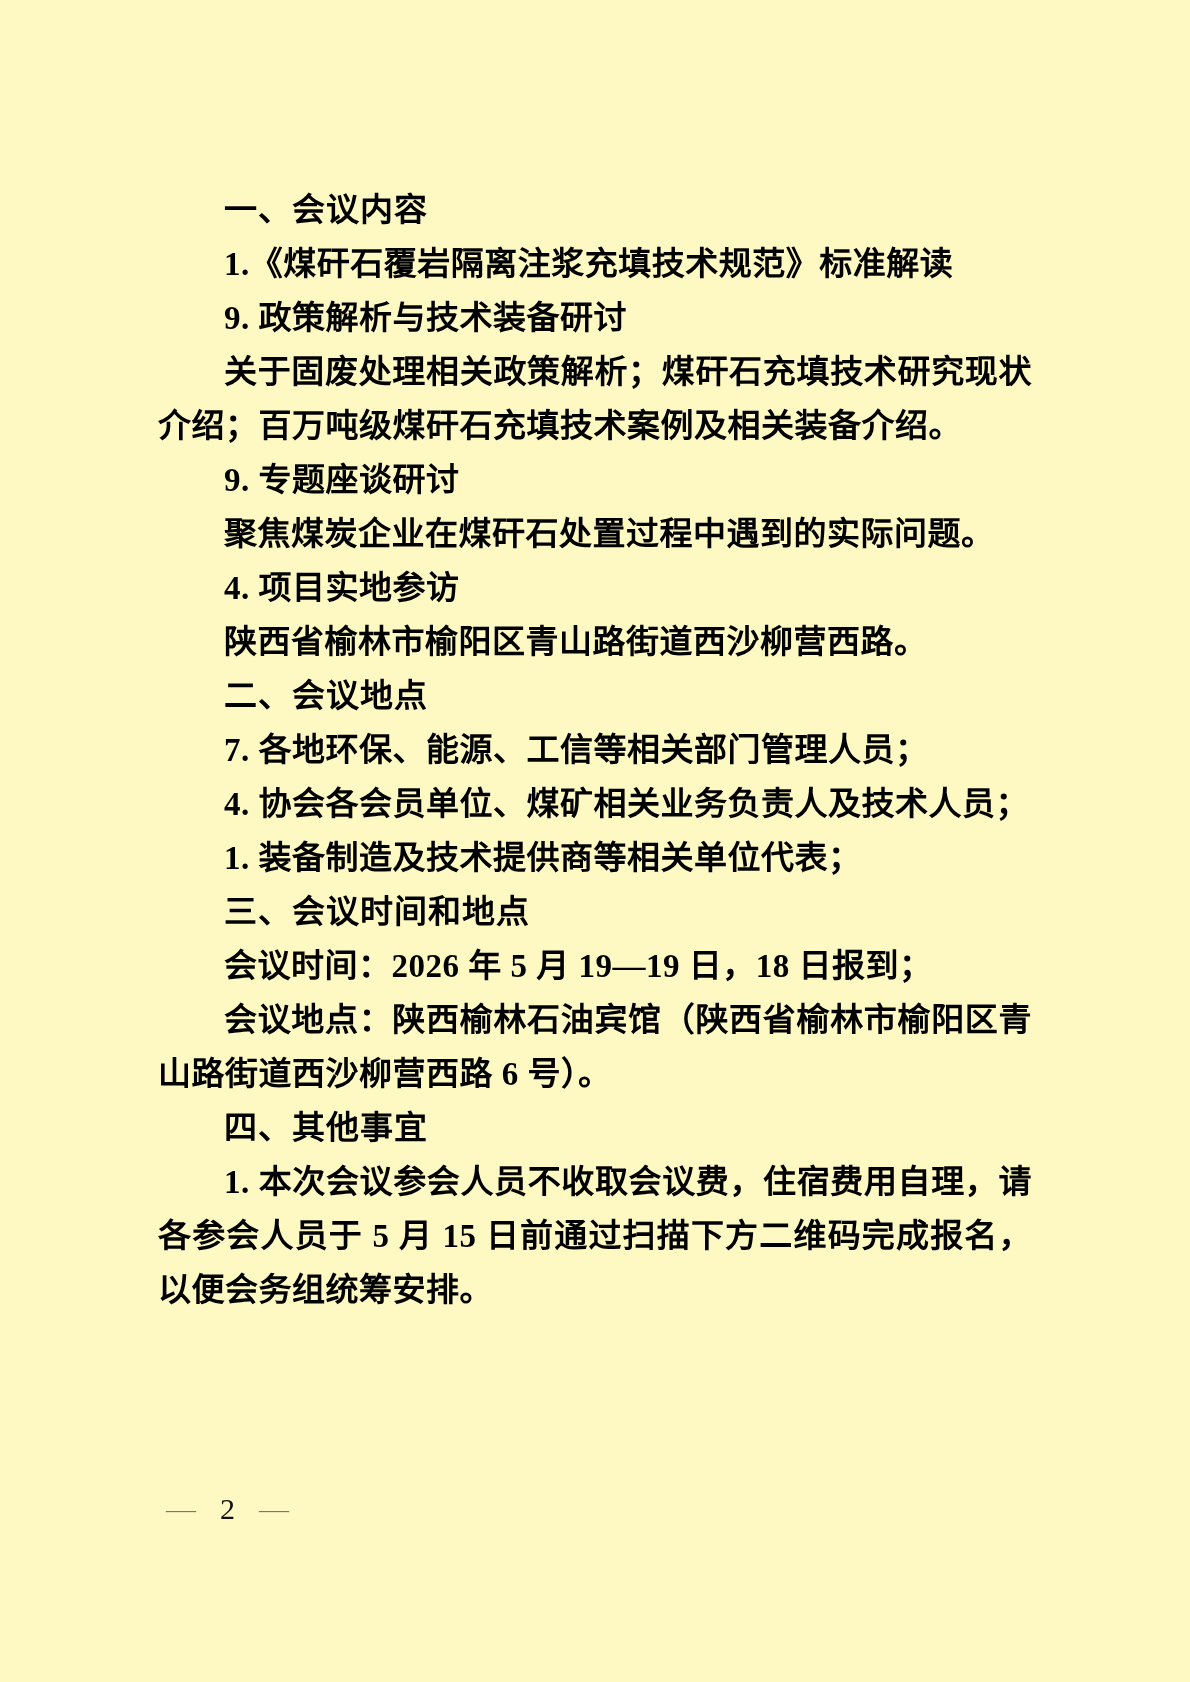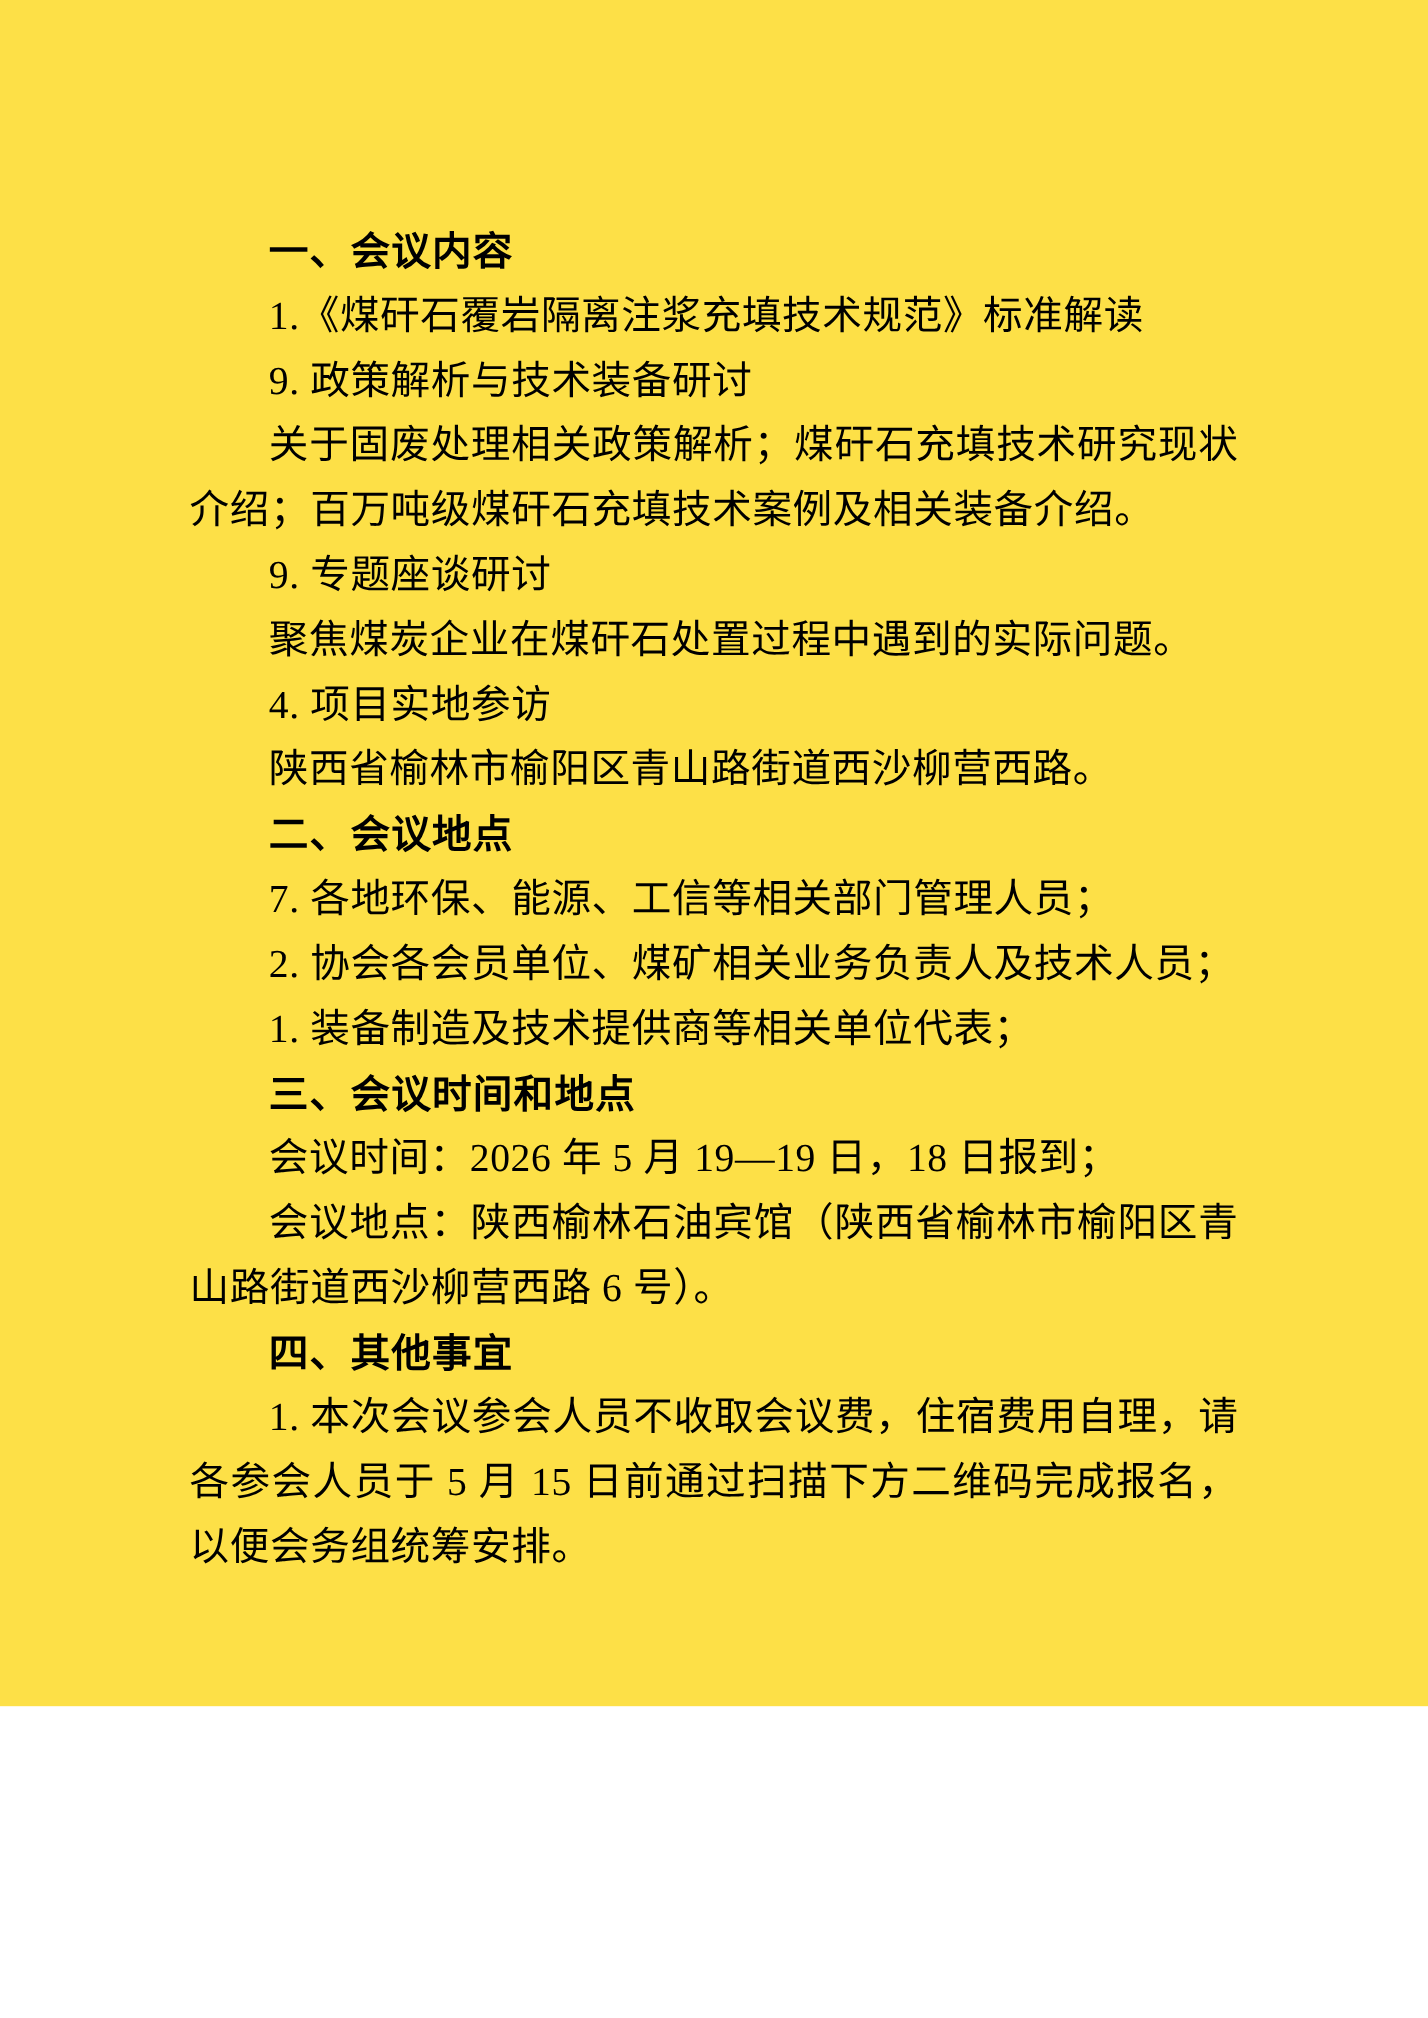--- a/index.html
+++ b/index.html
@@ -3,41 +3,42 @@
 <meta charset="utf-8">
 <style>
   html, body {
     margin: 0;
     padding: 0;
     background: #ffffff;
   }
   .page {
     position: relative;
     width: 1190px;
-    height: 1422px;
-    background: #fde047;
+    height: 1682px;
+    background: #fef9c3;
     overflow: hidden;
     font-family: "Liberation Serif", "DejaVu Serif", serif;
     color: #000000;
   }
   .content {
     position: absolute;
     left: 158px;
     top: 183px;
     width: 874px;
   }
   .para {
     margin: 0;
     font-size: 33px;
     line-height: 54px;
     text-indent: 2em;
     text-align: justify;
     text-justify: inter-ideograph;
     letter-spacing: 0.5px;
     color: #000000;
+    font-weight: bold;
   }
   .heading {
     margin: 0;
     font-size: 33px;
     line-height: 54px;
     text-indent: 2em;
     font-family: "Liberation Sans", "DejaVu Sans", sans-serif;
     font-weight: 700;
     letter-spacing: 1px;
     color: #000000;
@@ -70,21 +71,21 @@
     <p class="para">1.《煤矸石覆岩隔离注浆充填技术规范》标准解读</p>
     <p class="para">9. 政策解析与技术装备研讨</p>
     <p class="para">关于固废处理相关政策解析；煤矸石充填技术研究现状介绍；百万吨级煤矸石充填技术案例及相关装备介绍。</p>
     <p class="para">9. 专题座谈研讨</p>
     <p class="para">聚焦煤炭企业在煤矸石处置过程中遇到的实际问题。</p>
     <p class="para">4. 项目实地参访</p>
     <p class="para">陕西省榆林市榆阳区青山路街道西沙柳营西路。</p>
 
     <h2 class="heading">二、会议地点</h2>
     <p class="para">7. 各地环保、能源、工信等相关部门管理人员；</p>
-    <p class="para">2. 协会各会员单位、煤矿相关业务负责人及技术人员；</p>
+    <p class="para">4. 协会各会员单位、煤矿相关业务负责人及技术人员；</p>
     <p class="para">1. 装备制造及技术提供商等相关单位代表；</p>
 
     <h2 class="heading">三、会议时间和地点</h2>
     <p class="para">会议时间：2026 年 5 月 19—19 日，18 日报到；</p>
     <p class="para">会议地点：陕西榆林石油宾馆（陕西省榆林市榆阳区青山路街道西沙柳营西路 6 号）。</p>
 
     <h2 class="heading">四、其他事宜</h2>
     <p class="para">1. 本次会议参会人员不收取会议费，住宿费用自理，请各参会人员于 5 月 15 日前通过扫描下方二维码完成报名，以便会务组统筹安排。</p>
 
   </div>

